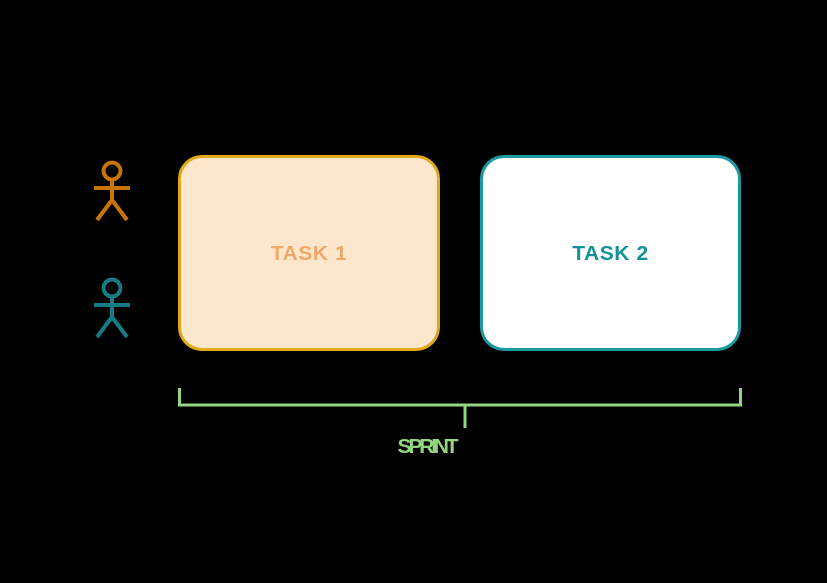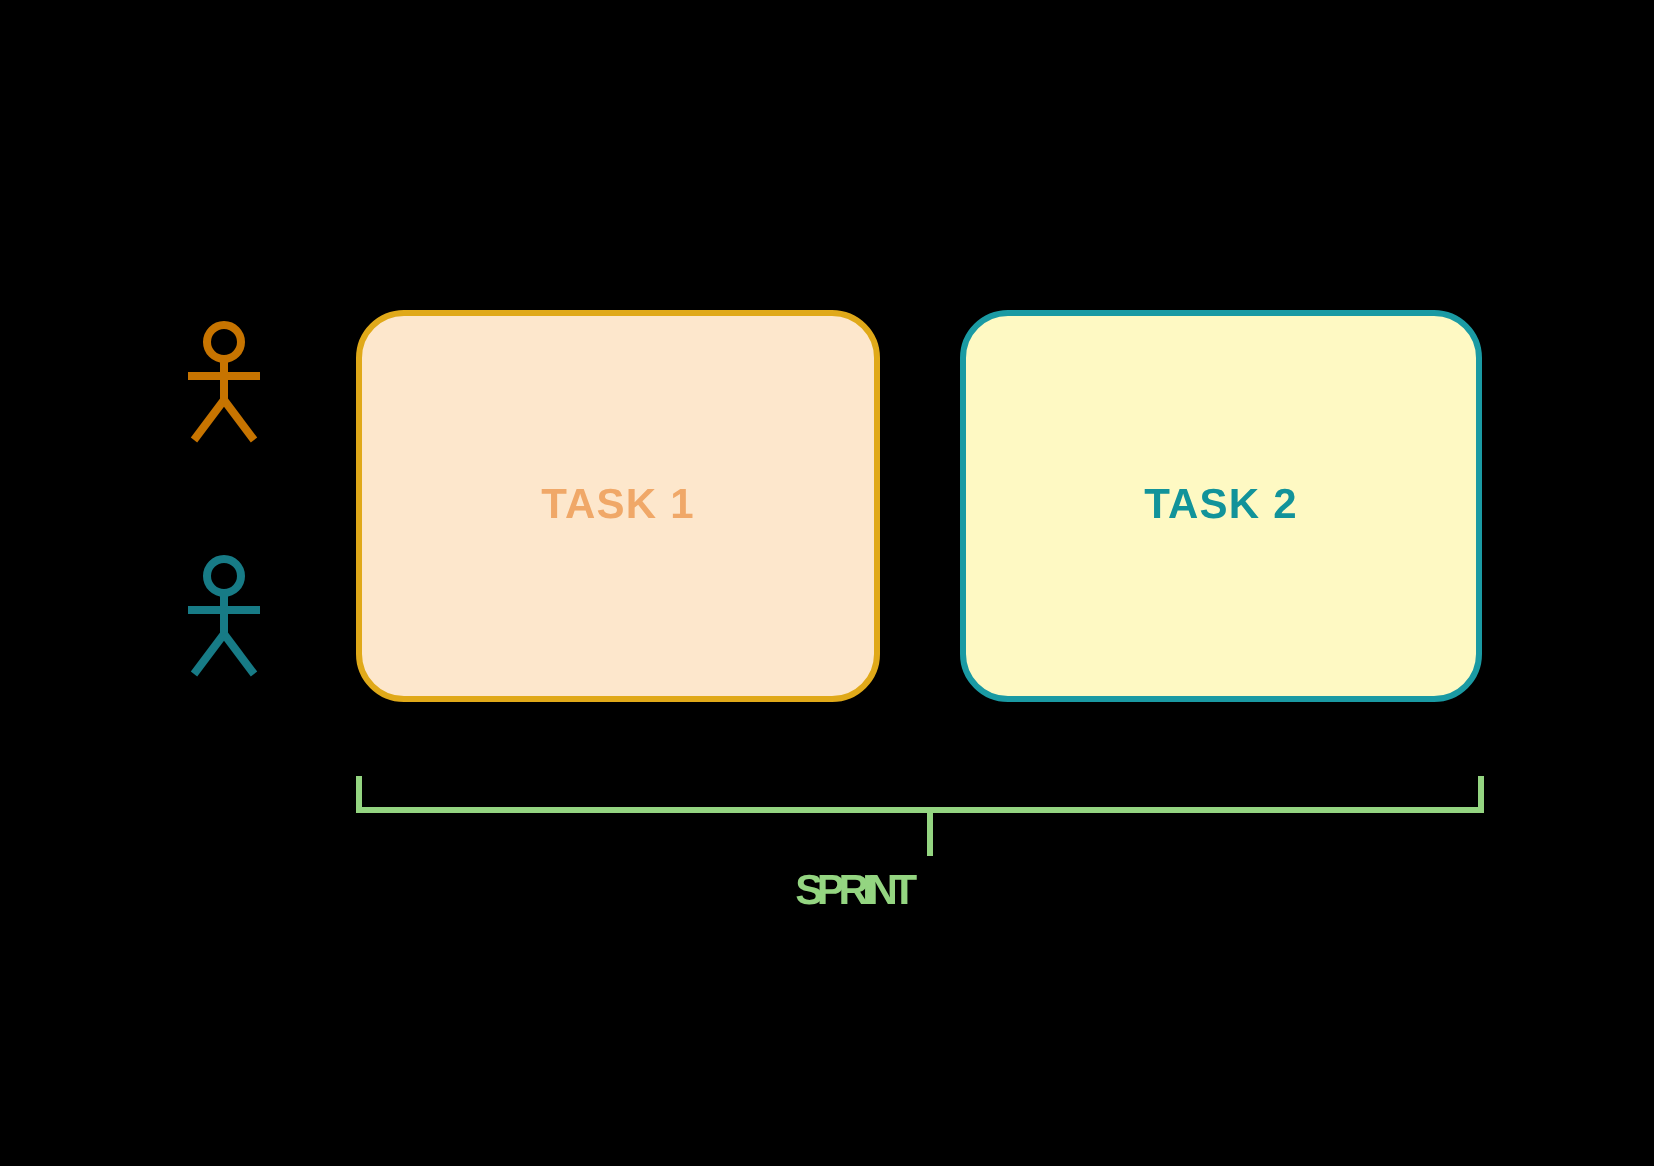--- a/index.html
+++ b/index.html
@@ -108,21 +108,21 @@
       <line x1="10" y1="28" x2="46" y2="28" stroke="#177B86" stroke-width="4" stroke-linecap="butt"></line>
       <line x1="28" y1="40" x2="13" y2="60" stroke="#177B86" stroke-width="4" stroke-linecap="butt"></line>
       <line x1="28" y1="40" x2="43" y2="60" stroke="#177B86" stroke-width="4" stroke-linecap="butt"></line>
     </svg>
   </div>
 
   <div class="task-box" id="task-box-1" style="background:#FDE7CC; border-color:#E0A919;">
     <span class="task-label" style="color:#F0A868;">TASK 1</span>
   </div>
 
-  <div class="task-box" id="task-box-2" style="background:#fef9c3; border-color:#1A9AA3;">
+  <div class="task-box" id="task-box-2" style="background:#ffffff; border-color:#1A9AA3;">
     <span class="task-label" style="color:#12939A;">TASK 2</span>
   </div>
 
   <div id="sprint-bracket">
     <svg viewBox="0 0 580 40">
       <path d="M 9.5 8 L 9.5 25 L 570.5 25 L 570.5 8" fill="none" stroke="#94D581" stroke-width="3" stroke-linecap="butt" stroke-linejoin="miter"></path>
       <path d="M 295 25 L 295 48" fill="none" stroke="#94D581" stroke-width="3" stroke-linecap="butt"></path>
     </svg>
   </div>
 

